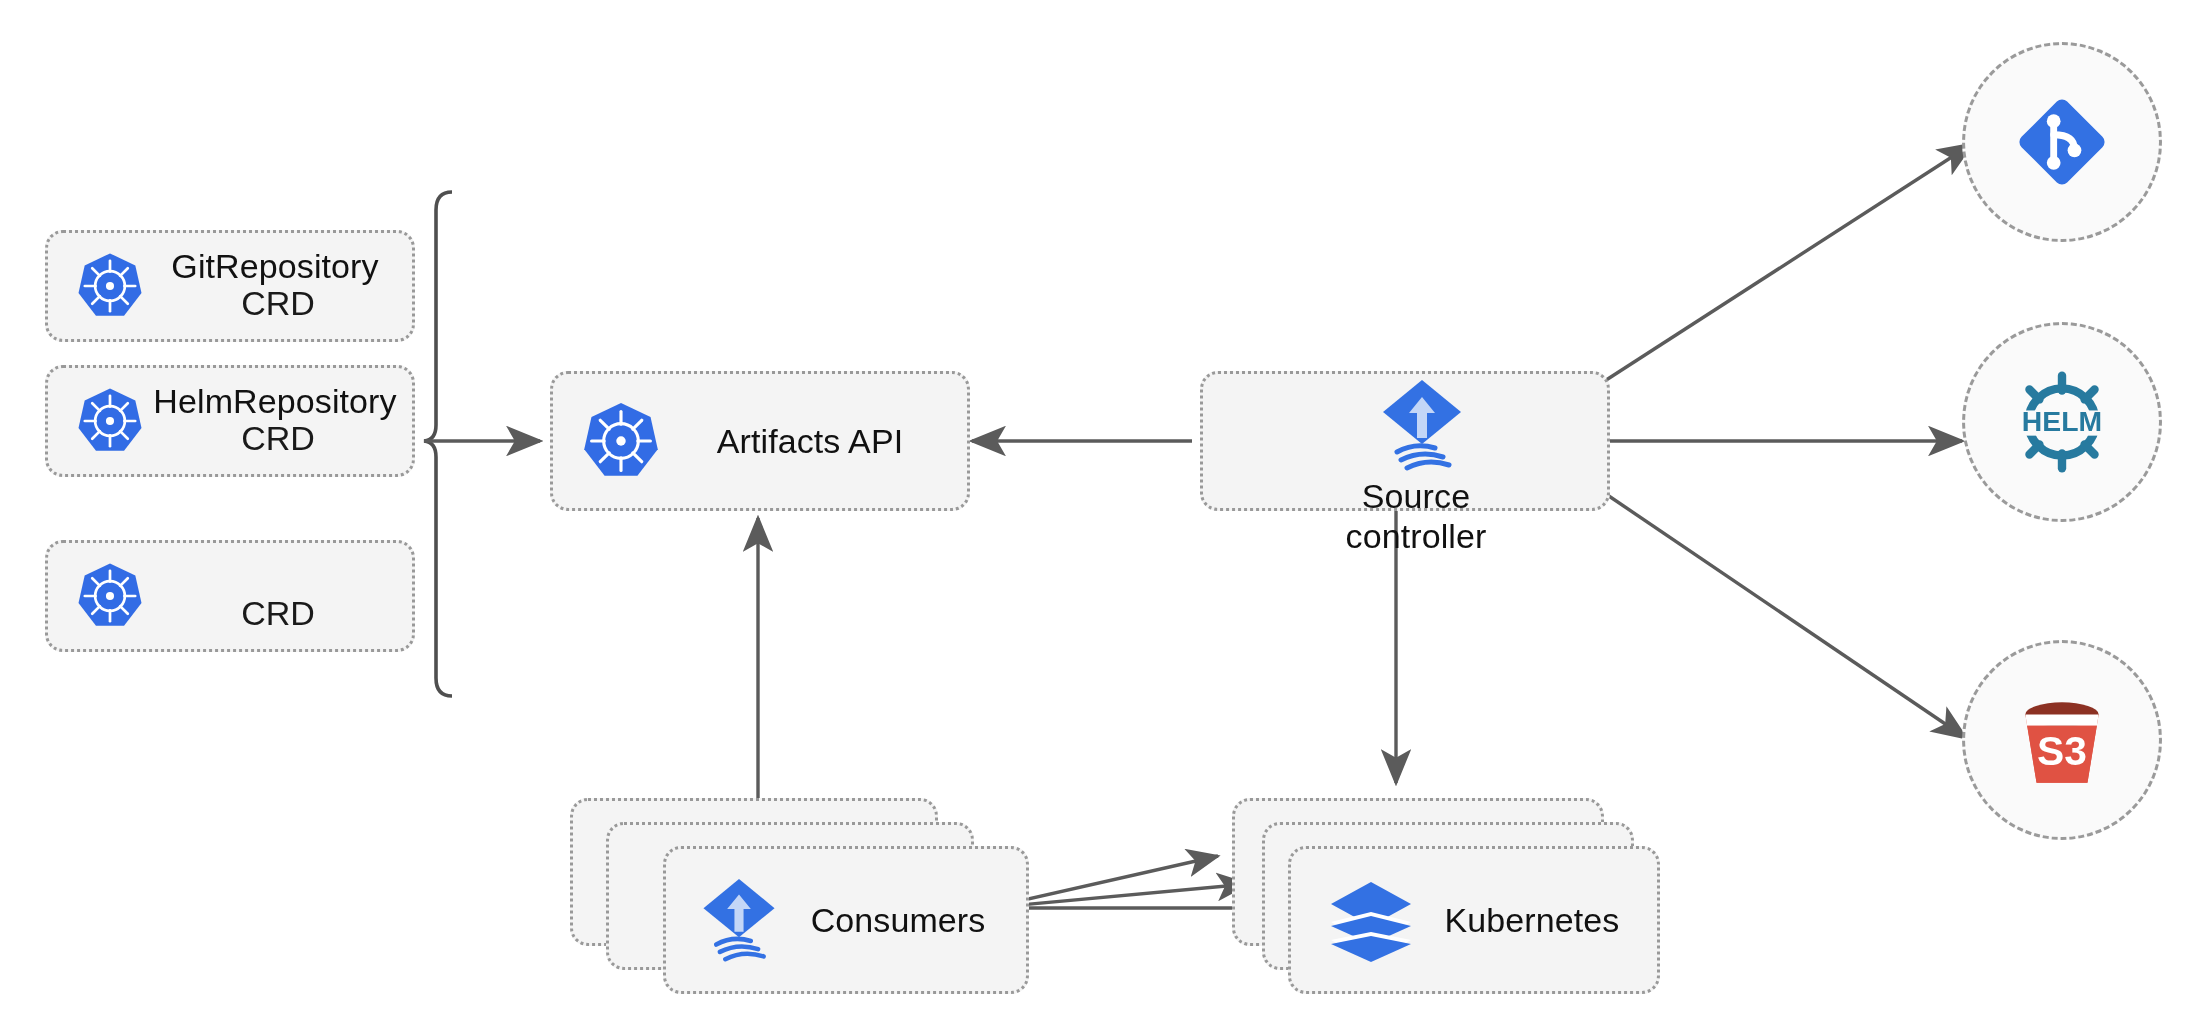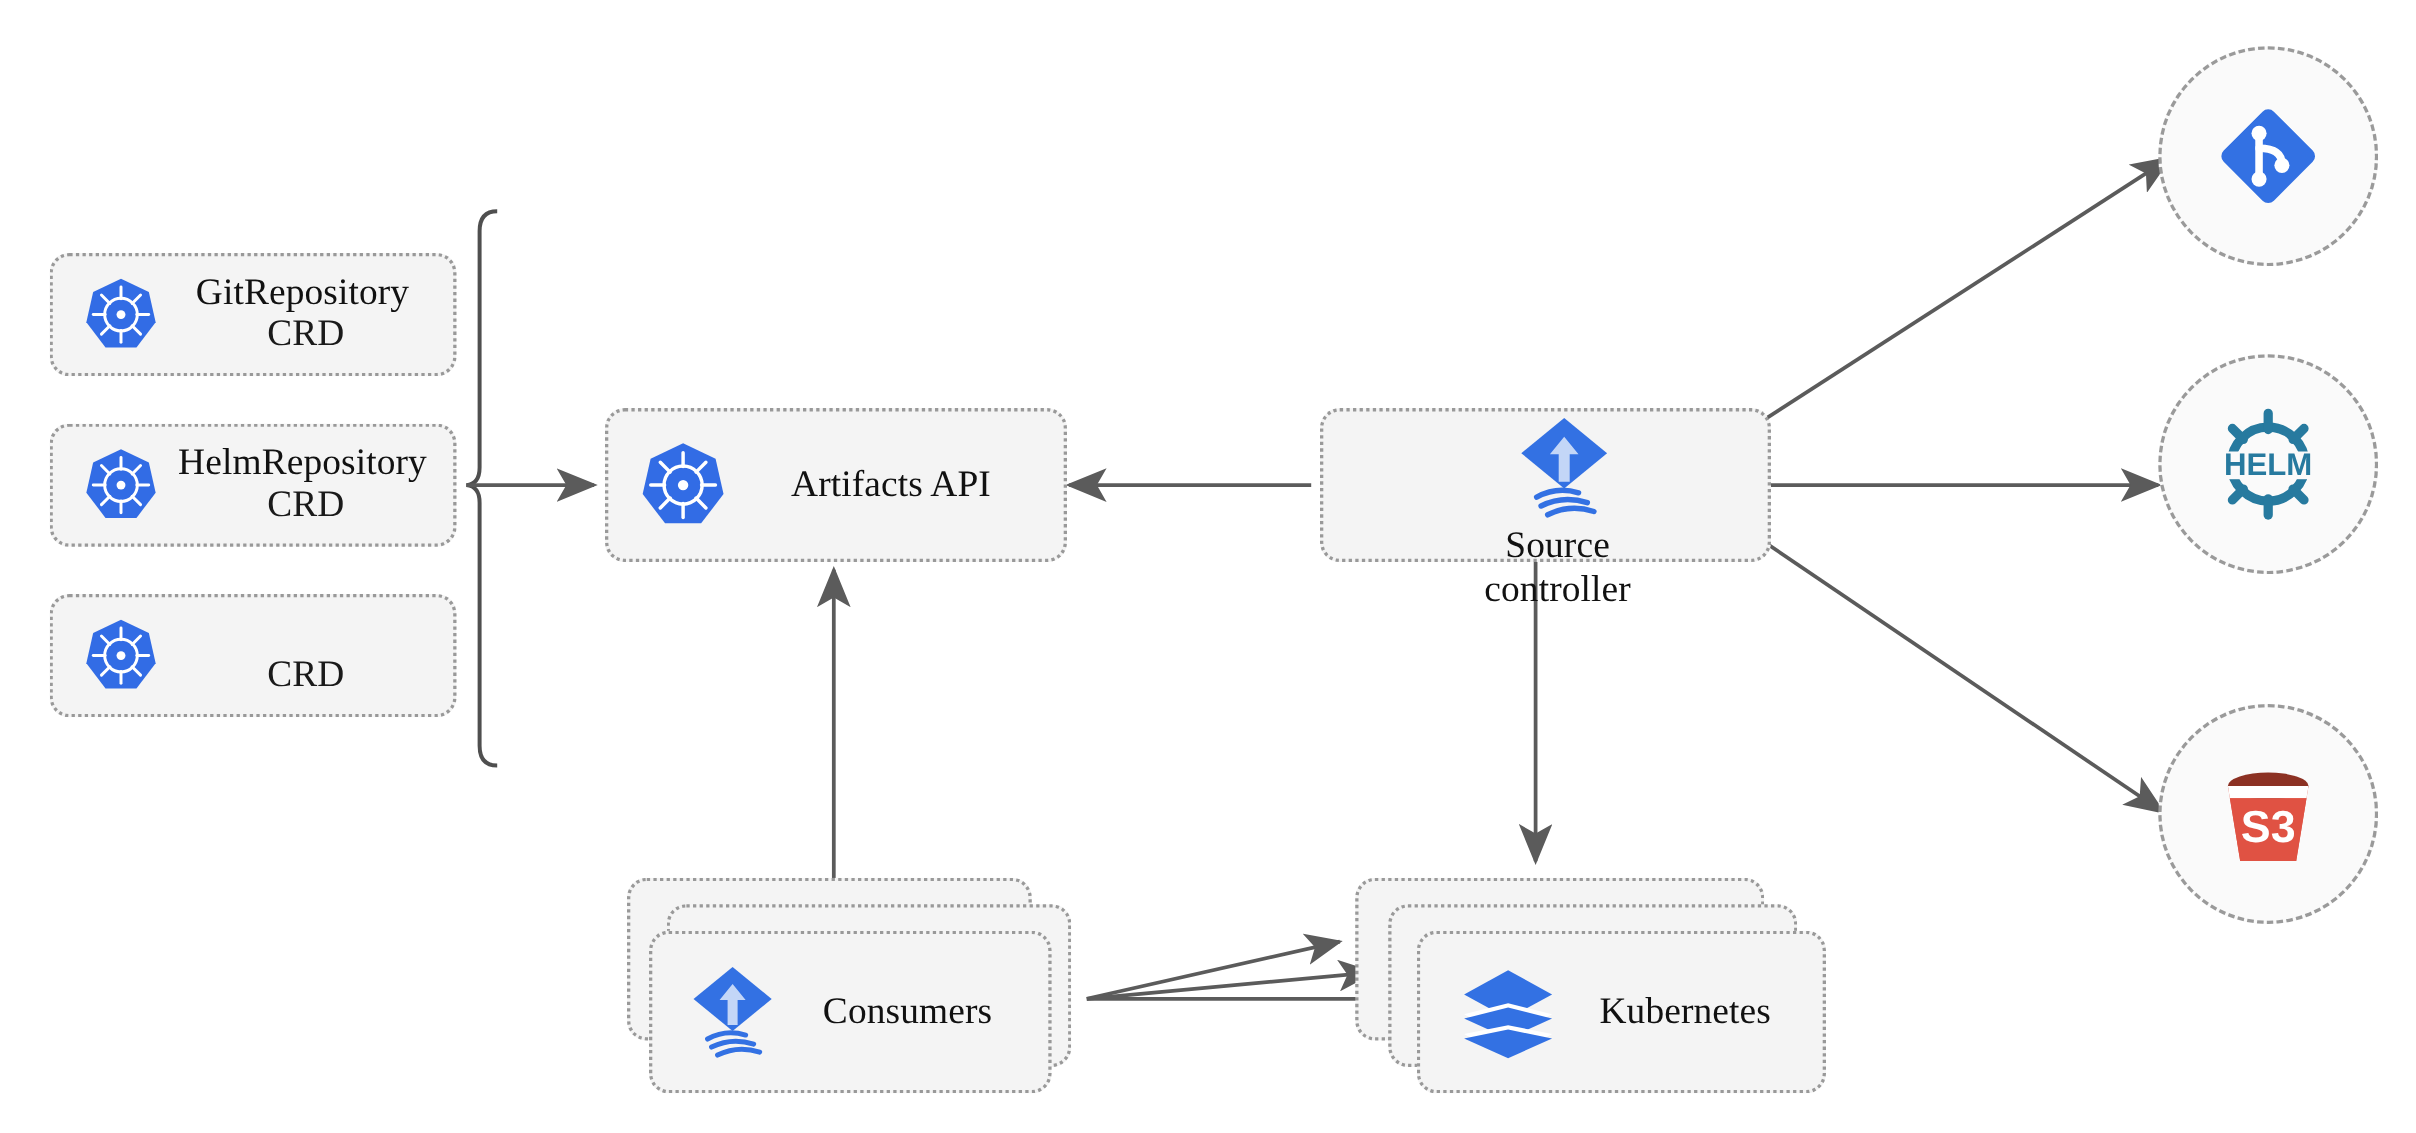--- a/index.html
+++ b/index.html
@@ -23,21 +23,20 @@
   
   .node {
     position: absolute;
     box-sizing: border-box;
     background: #f4f4f4;
     border: 3px dotted #999999;
     border-radius: 18px;
     display: flex;
     align-items: center;
     z-index: 5;
-    font-family: Liberation Serif, serif;
   }
   .node .label {
     font-size: 34px;
     line-height: 1.18;
     color: #111111;
     text-align: center;
     letter-spacing: 0.1px;
     white-space: pre-line;
   }
   .crd-box {
@@ -149,21 +148,21 @@
           <line x1="23" y1="41" x2="16.2" y2="47.8"></line>
         </g>
         <circle cx="32" cy="32" r="3.6" fill="#ffffff"></circle>
       </svg>
     </span>
     <span class="label" style="transform: translateY(-20px);">GitRepository</span>
     <span style="position:absolute; left:0; right:0; bottom:16px; text-align:center;
                  font-size:34px; padding-left:104px; padding-right:8px; box-sizing:border-box;">CRD</span>
   </div>
 
-  <div class="node crd-box" style="left:45px; top:385px; width:370px; height:112px;">
+  <div class="node crd-box" style="left:45px; top:365px; width:370px; height:112px;">
     <span class="icon-slot">
       <svg width="72" height="72" viewBox="0 0 64 64" aria-hidden="true">
         <path d="M32 3 L54.5 13.8 L60 38.2 L44.5 58.5 L19.5 58.5 L4 38.2 L9.5 13.8 Z" fill="#326ce5"></path>
         <g stroke="#ffffff" stroke-width="2.4" stroke-linecap="round" fill="none">
           <circle cx="32" cy="32" r="13.2"></circle>
           <line x1="32" y1="9.6" x2="32" y2="19.2"></line>
           <line x1="32" y1="44.8" x2="32" y2="54.4"></line>
           <line x1="9.6" y1="32" x2="19.2" y2="32"></line>
           <line x1="44.8" y1="32" x2="54.4" y2="32"></line>
           <line x1="16.2" y1="16.2" x2="23" y2="23"></line>
@@ -233,21 +232,21 @@
           <path d="M30 94 Q 50 84 72 91"></path>
         </g>
       </svg>
     </span>
     <span class="label" style="flex:1; text-align:center; padding-right:12px;">Source
 controller</span>
   </div>
 
   <div class="stack-layer" style="left:570px; top:798px; width:368px; height:148px;"></div>
   <div class="stack-layer" style="left:606px; top:822px; width:368px; height:148px;"></div>
-  <div class="node" style="left:590px; top:846px; width:366px; height:148px; padding-left:32px;">
+  <div class="node" style="left:663px; top:846px; width:366px; height:148px; padding-left:32px;">
     <span class="icon-slot">
       <svg width="82" height="96" viewBox="0 0 90 102" aria-hidden="true">
         <path d="M45 6 L84 38 L45 70 L6 38 Z" fill="#3371e3"></path>
         <path d="M45 23 L58 39 L50 39 L50 64 L40 64 L40 39 L32 39 Z" fill="#c3d6f7"></path>
         <g stroke="#3371e3" stroke-width="5" stroke-linecap="round" fill="none">
           <path d="M20 78 Q 38 68 58 74"></path>
           <path d="M24 86 Q 44 76 66 83"></path>
           <path d="M30 94 Q 50 84 72 91"></path>
         </g>
       </svg>

